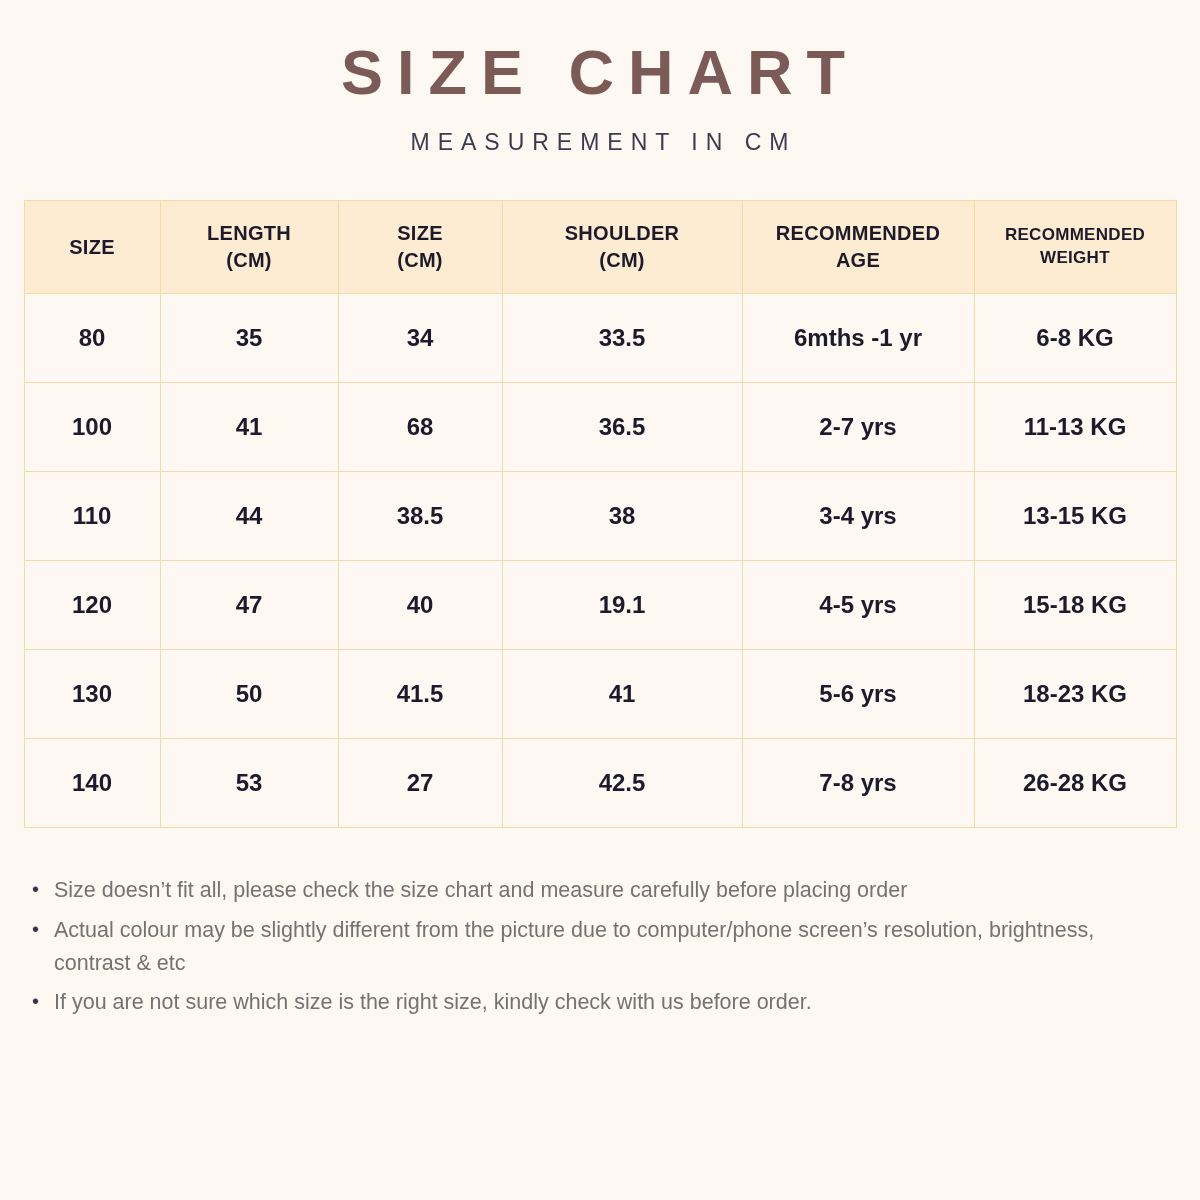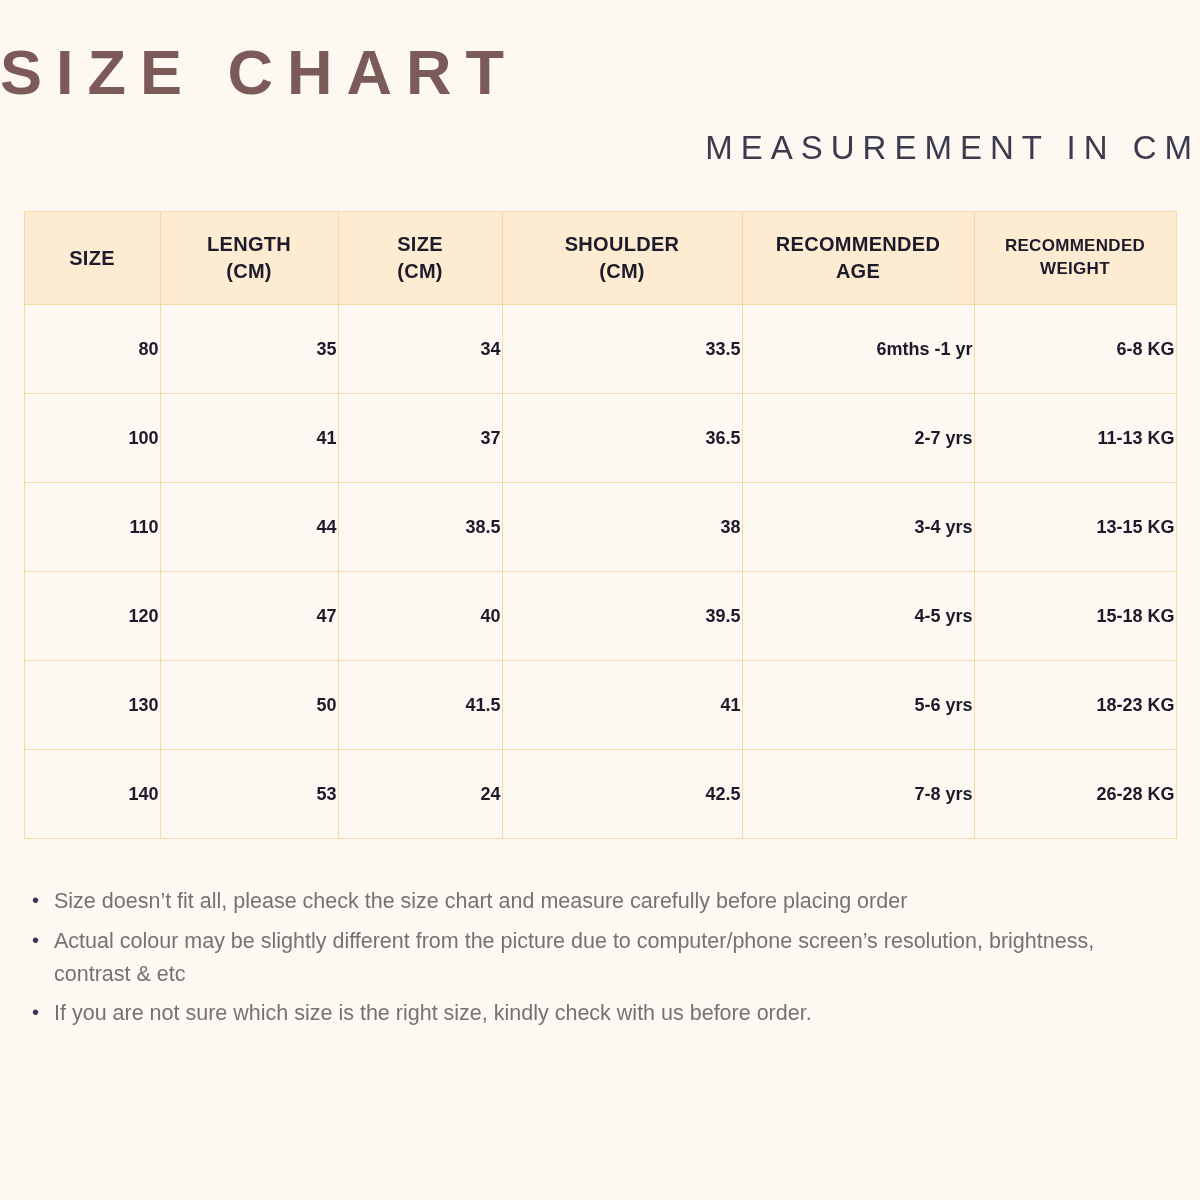--- a/index.html
+++ b/index.html
@@ -14,30 +14,31 @@
     color: #2c2a3a;
     overflow: hidden;
   }
   .page {
     width: 1200px;
     height: 1200px;
     box-sizing: border-box;
     position: relative;
   }
   .title {
+    text-align: center;
     font-size: 63px;
     font-weight: bold;
     letter-spacing: 14px;
     color: #7c5a58;
     margin-top: 38px;
     line-height: 1.1;
   }
   .subtitle {
-    text-align: right;
-    font-size: 33px;
+    text-align: center;
+    font-size: 23px;
     font-weight: normal;
     letter-spacing: 8px;
     color: #3c3b4d;
     margin-top: 22px;
     margin-left: 7px;
   }
   table.size-table {
     border-collapse: collapse;
     width: 1152px;
     margin: 44px auto 4px auto;
@@ -56,23 +57,22 @@
     height: 90px;
     font-size: 20px;
     line-height: 1.35;
     letter-spacing: 0.3px;
   }
   table.size-table thead th.small {
     font-size: 17px;
   }
   table.size-table tbody td {
     height: 86px;
-    font-size: 18px;
+    font-size: 24px;
     background: transparent;
-    text-align: right;
   }
   col.c0 { width: 136px; }
   col.c1 { width: 178px; }
   col.c2 { width: 164px; }
   col.c3 { width: 240px; }
   col.c4 { width: 232px; }
   col.c5 { width: 202px; }
   .notes {
     margin: 46px 0 0 26px;
     padding: 0;
@@ -146,53 +146,53 @@
         <td>80</td>
         <td>35</td>
         <td>34</td>
         <td>33.5</td>
         <td>6mths -1 yr</td>
         <td>6-8 KG</td>
       </tr>
       <tr>
         <td>100</td>
         <td>41</td>
-        <td>37</td>
+        <td>68</td>
         <td>36.5</td>
         <td>2-7 yrs</td>
         <td>11-13 KG</td>
       </tr>
       <tr>
         <td>110</td>
         <td>44</td>
         <td>38.5</td>
         <td>38</td>
         <td>3-4 yrs</td>
         <td>13-15 KG</td>
       </tr>
       <tr>
         <td>120</td>
         <td>47</td>
         <td>40</td>
-        <td>39.5</td>
+        <td>19.1</td>
         <td>4-5 yrs</td>
         <td>15-18 KG</td>
       </tr>
       <tr>
         <td>130</td>
         <td>50</td>
         <td>41.5</td>
         <td>41</td>
         <td>5-6 yrs</td>
         <td>18-23 KG</td>
       </tr>
       <tr>
         <td>140</td>
         <td>53</td>
-        <td>24</td>
+        <td>27</td>
         <td>42.5</td>
         <td>7-8 yrs</td>
         <td>26-28 KG</td>
       </tr>
     </tbody>
   </table>
 
   <ul class="notes">
     <li>Size doesn’t fit all, please check the size chart and measure carefully before placing order</li>
     <li>Actual colour may be slightly different from the picture due to computer/phone screen’s resolution, brightness, contrast &amp; etc</li>

